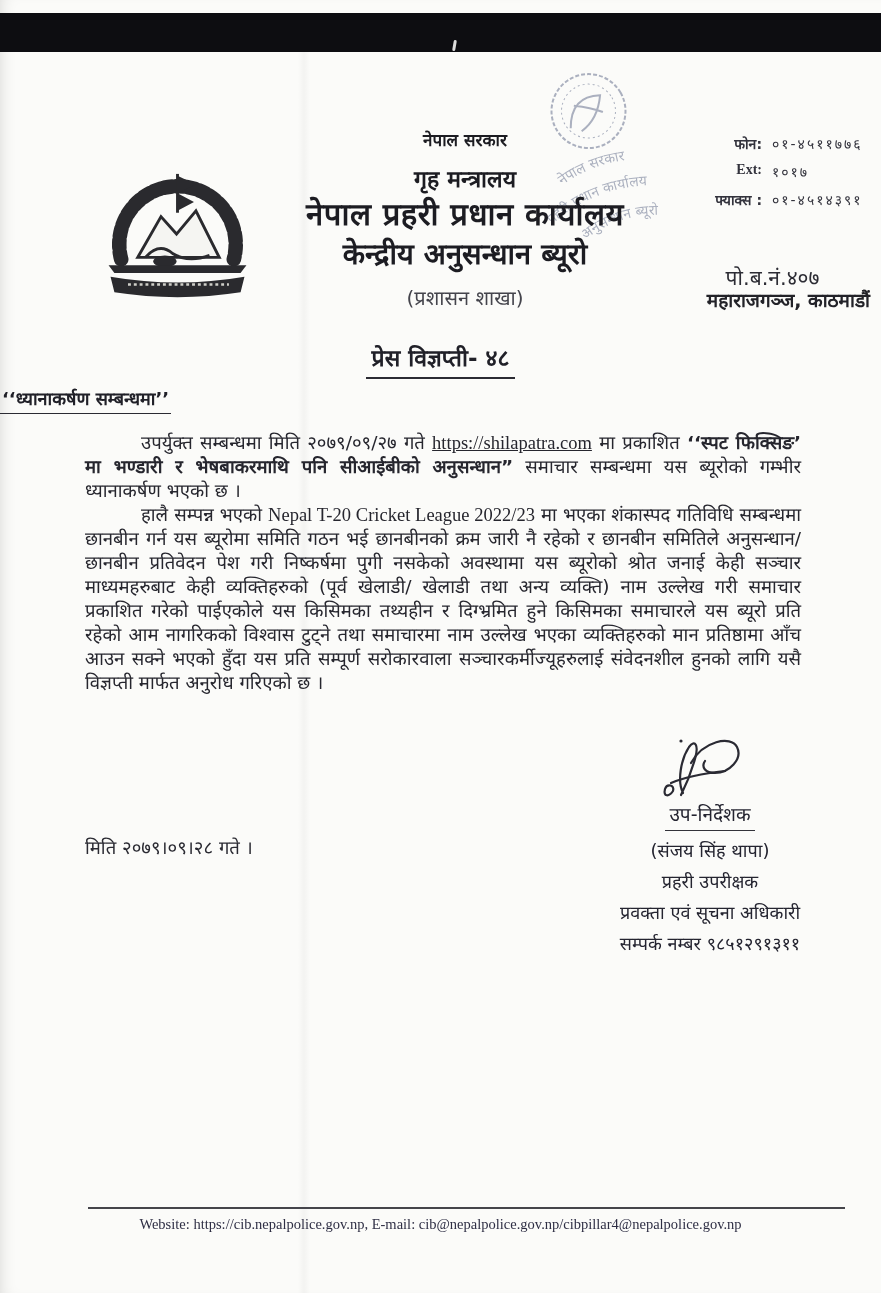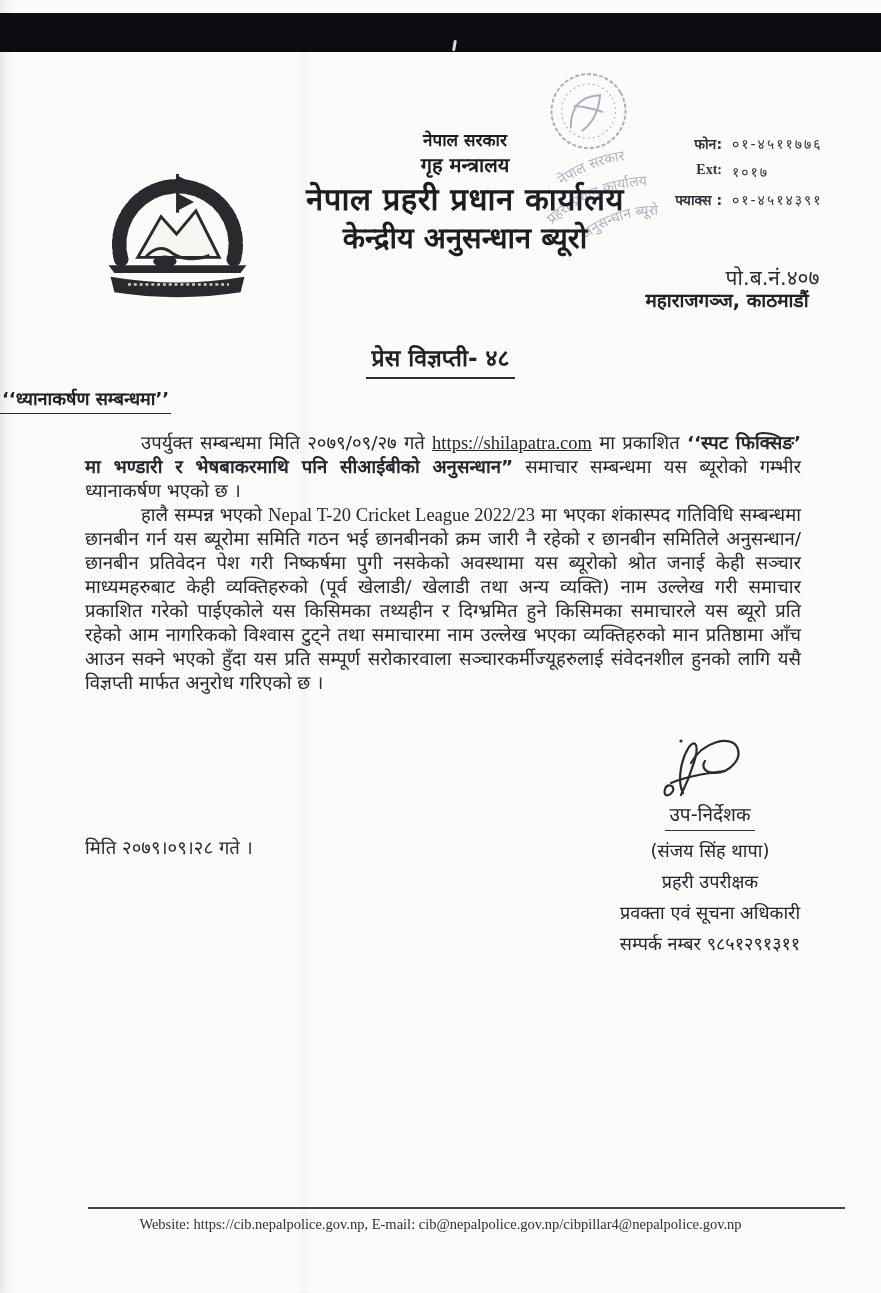--- a/index.html
+++ b/index.html
@@ -6,31 +6,31 @@
   .page{position:relative;width:881px;height:1293px;margin:0 auto;background:#fbfbf9;overflow:hidden;
         font-family:"DejaVu Sans",sans-serif;color:#26262e;box-shadow:inset 12px 0 18px -14px rgba(0,0,0,.18);}
   .top-bar{position:absolute;left:0;top:13px;width:881px;height:39px;background:#0d0d11;}
   .bar-mark{position:absolute;left:453px;top:27px;width:3px;height:11px;background:#ddd;border-radius:2px;transform:rotate(10deg);}
   .crease{position:absolute;left:298px;top:52px;width:12px;height:1241px;
           background:linear-gradient(90deg,transparent,rgba(0,0,0,.03),transparent);}
   .logo{position:absolute;left:95px;top:163px;width:165px;height:148px;}
   .stamp{position:absolute;left:515px;top:52px;width:200px;height:215px;opacity:.55;}
   .hdr{position:absolute;left:245px;top:131px;width:440px;text-align:center;line-height:1.15;color:#1c1c22;}
   .hdr .gov{font-size:17px;font-weight:700;}
-  .hdr .ministry{font-size:20px;font-weight:700;margin-top:3px;}
+  .hdr .ministry{font-size:23px;font-weight:700;margin-top:15px;}
   .hdr .office{font-size:31px;font-weight:700;margin-top:5px;letter-spacing:.5px;}
   .hdr .bureau{font-size:29px;font-weight:700;margin-top:5px;}
   .branch{position:absolute;left:245px;top:284px;width:440px;text-align:center;font-size:20px;color:#44444c;}
-  .contact{position:absolute;left:658px;top:134px;display:grid;grid-template-columns:64px auto;column-gap:10px;
+  .contact{position:absolute;left:698px;top:134px;display:grid;grid-template-columns:64px auto;column-gap:10px;
            row-gap:9px;font-size:14px;color:#33333d;}
   .contact .lbl{text-align:right;font-weight:700;}
   .contact .val{letter-spacing:2px;}
   .latin{font-family:"Liberation Serif",serif;font-weight:700;}
   .pobox{position:absolute;left:690px;top:263px;width:165px;text-align:center;font-size:21px;color:#2c2c34;}
-  .address{position:absolute;left:612px;top:287px;width:230px;text-align:center;font-size:19px;font-weight:600;color:#222228;}
+  .address{position:absolute;left:640px;top:287px;width:230px;text-align:right;font-size:19px;font-weight:600;color:#222228;}
   .title-wrap{position:absolute;left:0;top:341px;width:881px;text-align:center;}
   .title-wrap .t{display:inline-block;font-size:23px;font-weight:700;color:#202028;
                  border-bottom:2px solid #2b2b33;padding:0 6px 4px;}
   .subtitle-wrap{position:absolute;left:0;top:386px;width:881px;text-align:left;}
   .subtitle-wrap .t{display:inline-block;font-size:18px;font-weight:700;color:#202028;
                     border-bottom:1.5px solid #2b2b33;padding:0 2px 3px;}
   .body-text{position:absolute;left:85px;top:431px;width:716px;font-size:18.5px;line-height:24px;
              text-align:justify;color:#26262e;}
   .body-text p{margin:0;text-indent:56px;}
   .body-text .eng{font-family:"Liberation Serif",serif;}
@@ -85,20 +85,21 @@
       <text><textPath href="#arc3" startOffset="16%">अनुसन्धान ब्यूरो</textPath></text>
     </g>
   </svg>
 
   <div class="hdr">
     <div class="gov">नेपाल सरकार</div>
     <div class="ministry">गृह मन्त्रालय</div>
     <div class="office">नेपाल प्रहरी प्रधान कार्यालय</div>
     <div class="bureau">केन्द्रीय अनुसन्धान ब्यूरो</div>
   </div>
+  <div class="branch">(प्रशासन शाखा)</div>
 
   <div class="contact">
     <span class="lbl">फोन:</span>
     <span class="val">०१-४५११७७६</span>
     <span class="lbl latin">Ext:</span>
     <span class="val">१०१७</span>
     <span class="lbl">फ्याक्स :</span>
     <span class="val">०१-४५१४३९१</span>
   </div>
   <div class="pobox">पो.ब.नं.४०७</div>

